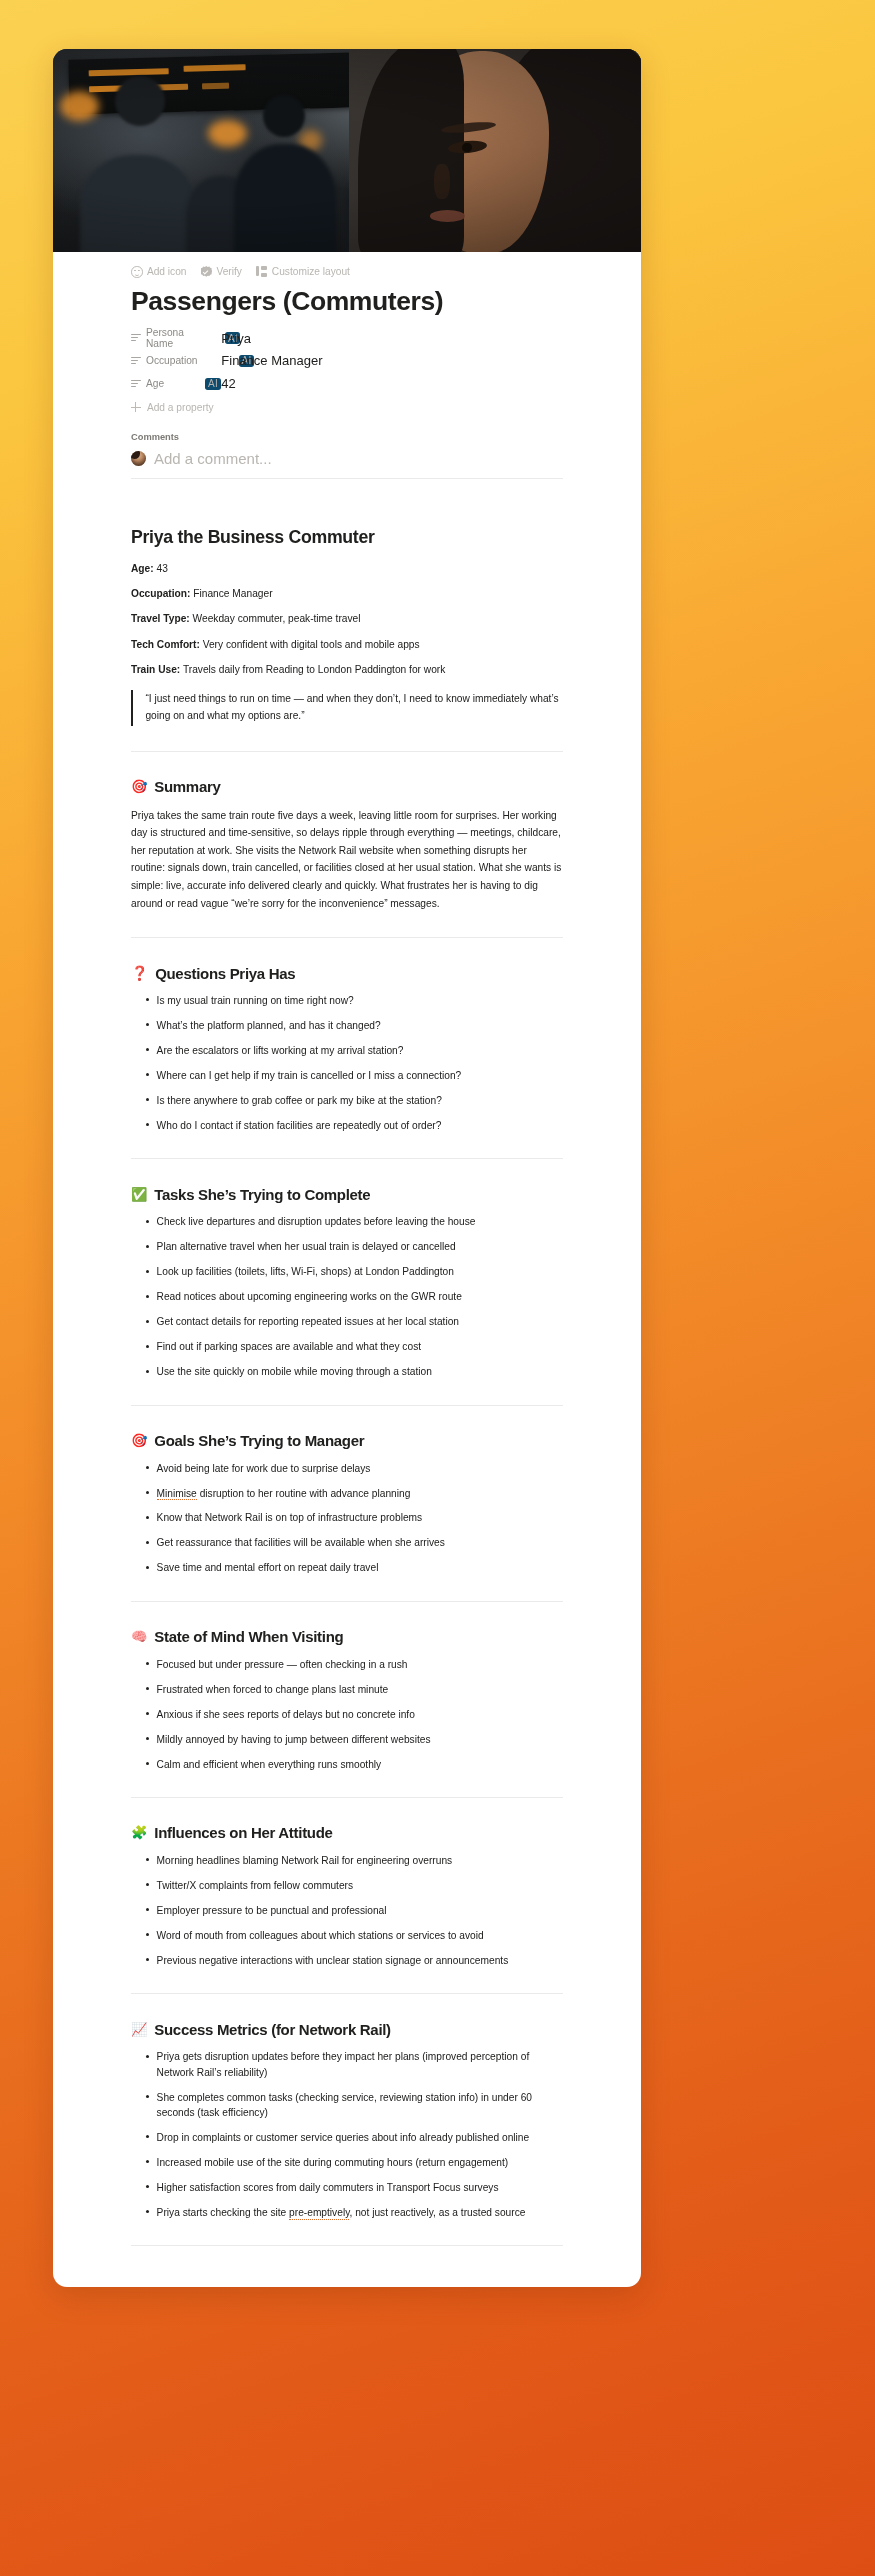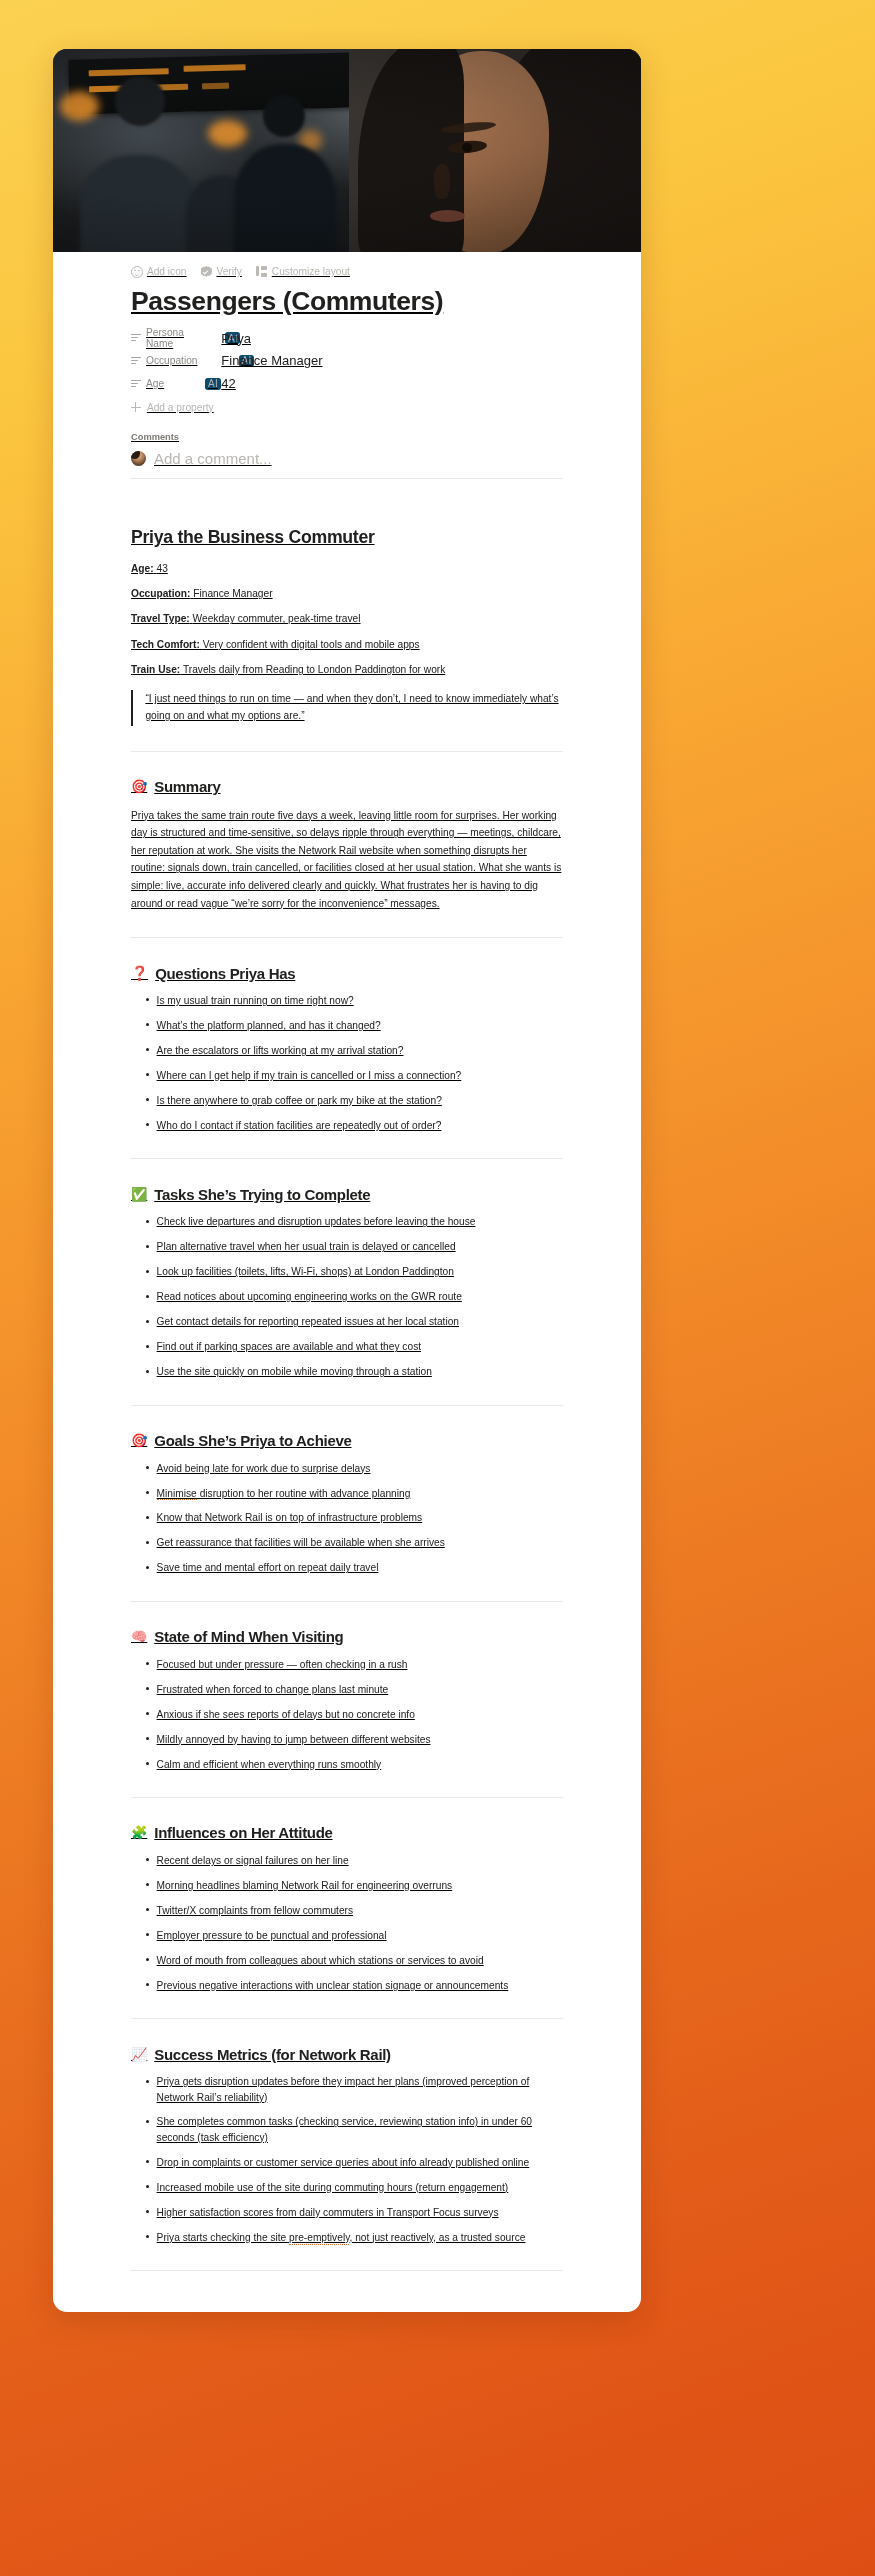--- a/index.html
+++ b/index.html
@@ -15,21 +15,20 @@
         #f28a28 52%,
         #e96f1f 70%,
         #e25a18 86%,
         #dd4e14 100%);
     -webkit-font-smoothing: antialiased;
   }
 
   .page-wrap {
     width: 694px;
     padding: 49px 53px 55px 53px;
-    text-decoration: underline;
   }
 
   .doc-card {
     background: #ffffff;
     border-radius: 14px;
     overflow: hidden;
     box-shadow: 0 8.8px 30px rgba(90,30,0,0.18);
   }
 
   
@@ -493,21 +492,21 @@
               <li>Plan alternative travel when her usual train is delayed or cancelled</li>
               <li>Look up facilities (toilets, lifts, Wi-Fi, shops) at London Paddington</li>
               <li>Read notices about upcoming engineering works on the GWR route</li>
               <li>Get contact details for reporting repeated issues at her local station</li>
               <li>Find out if parking spaces are available and what they cost</li>
               <li>Use the site quickly on mobile while moving through a station</li>
             </ul>
             <hr class="sep">
             <h3 class="sec-h">
               <span class="emo">🎯</span>
-              <span>Goals She’s Priya to Achieve</span>
+              <span>Goals She’s Trying to Manager</span>
             </h3>
             <ul class="sec-ul">
               <li>Avoid being late for work due to surprise delays</li>
               <li><span class="spell">Minimise</span> disruption to her routine with advance planning</li>
               <li>Know that Network Rail is on top of infrastructure problems</li>
               <li>Get reassurance that facilities will be available when she arrives</li>
               <li>Save time and mental effort on repeat daily travel</li>
             </ul>
             <hr class="sep">
             <h3 class="sec-h">
@@ -520,21 +519,20 @@
               <li>Anxious if she sees reports of delays but no concrete info</li>
               <li>Mildly annoyed by having to jump between different websites</li>
               <li>Calm and efficient when everything runs smoothly</li>
             </ul>
             <hr class="sep">
             <h3 class="sec-h">
               <span class="emo">🧩</span>
               <span>Influences on Her Attitude</span>
             </h3>
             <ul class="sec-ul">
-              <li>Recent delays or signal failures on her line</li>
               <li>Morning headlines blaming Network Rail for engineering overruns</li>
               <li>Twitter/X complaints from fellow commuters</li>
               <li>Employer pressure to be punctual and professional</li>
               <li>Word of mouth from colleagues about which stations or services to avoid</li>
               <li>Previous negative interactions with unclear station signage or announcements</li>
             </ul>
             <hr class="sep">
             <h3 class="sec-h">
               <span class="emo">📈</span>
               <span>Success Metrics (for Network Rail)</span>

